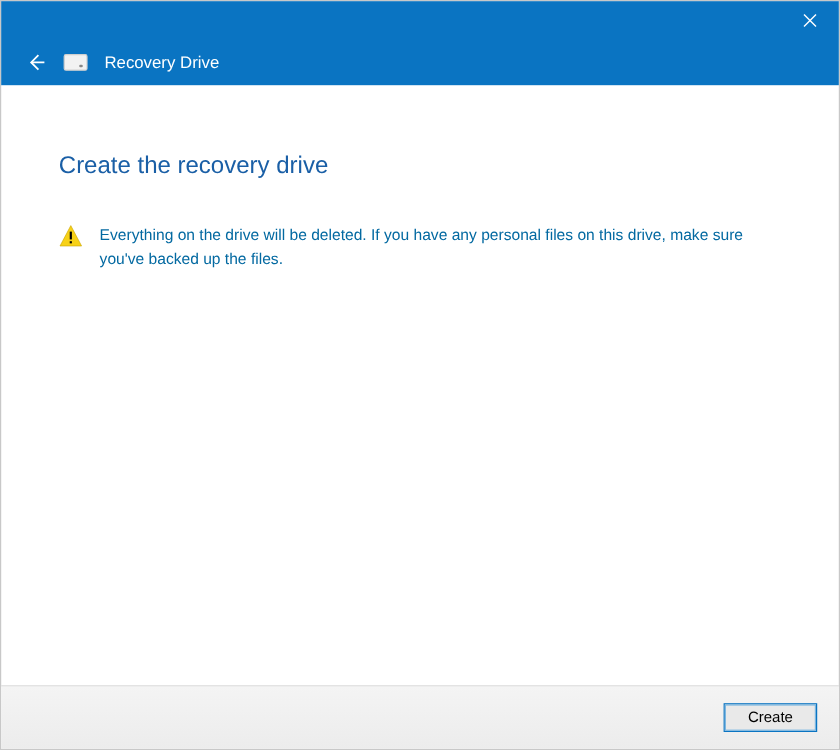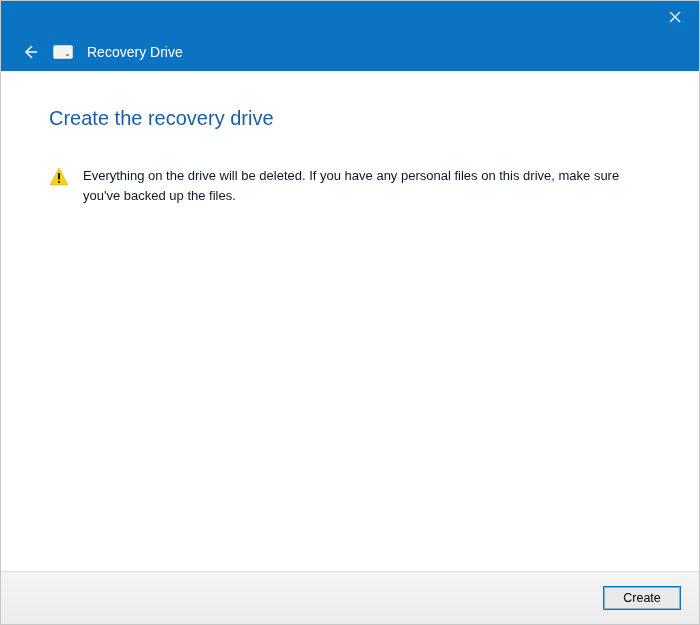--- a/index.html
+++ b/index.html
@@ -7,25 +7,25 @@
   .window { width: 700px; height: 625px; border: 1px solid #c8c8c8; display: flex; flex-direction: column; background: #fff; }
   .titlebar { height: 70px; background: #0a74c2; color: #fff; position: relative; }
   .close-btn { position: absolute; top: 0; right: 0; width: 48px; height: 32px; display: flex; align-items: center; justify-content: center; cursor: pointer; }
   .close-btn svg { width: 12px; height: 12px; stroke: #fff; stroke-width: 1.2; }
   .titlebar-inner { position: absolute; left: 20px; top: 42px; display: flex; align-items: center; gap: 14px; }
   .back-arrow { width: 18px; height: 18px; display: flex; align-items: center; justify-content: center; cursor: pointer; }
   .back-arrow svg { width: 16px; height: 16px; stroke: #fff; stroke-width: 1.5; fill: none; }
   .drive-icon { width: 20px; height: 14px; background: #f2f2f2; border-radius: 2px; border: 1px solid #d0d0d0; position: relative; }
   .drive-icon::after { content: ""; position: absolute; right: 3px; top: 8px; width: 3px; height: 2px; background: #888; border-radius: 1px; }
   .title-text { font-size: 14px; color: #fff; }
-  .content { flex: 1; padding: 36px 48px 10px 48px; overflow: hidden; }
+  .content { flex: 1; padding: 56px 48px 10px 48px; overflow: hidden; }
   .heading { font-size: 20px; font-weight: 400; color: #1a5fa6; margin-bottom: 36px; }
   .warning-row { display: flex; align-items: flex-start; gap: 14px; }
   .warn-icon { width: 20px; height: 20px; flex-shrink: 0; margin-top: 1px; }
-  .warn-text { font-size: 13px; line-height: 1.5; color: #0f172a; max-width: 540px; }
+  .warn-text { font-size: 13px; line-height: 1.5; color: #0369a1; max-width: 540px; }
   .footer { height: 53px; border-top: 1px solid #dcdcdc; background: linear-gradient(#f4f4f4, #ececec); display: flex; align-items: center; justify-content: flex-end; padding: 0 18px; }
   .btn { min-width: 78px; height: 24px; font-size: 12.5px; background: #e9e9e9; border: 1px solid #a9a9a9; cursor: pointer; padding: 0 10px; font-family: inherit; }
   .btn.primary { border: 1px solid #0a74c2; outline: 1px solid #7bb6e0; outline-offset: -2px; }
   .btn.focus { border: 1px dotted #666; outline: 1px solid #a9a9a9; outline-offset: 0; }
 </style>
 </head>
 <body>
 
 <div class="window">
 

